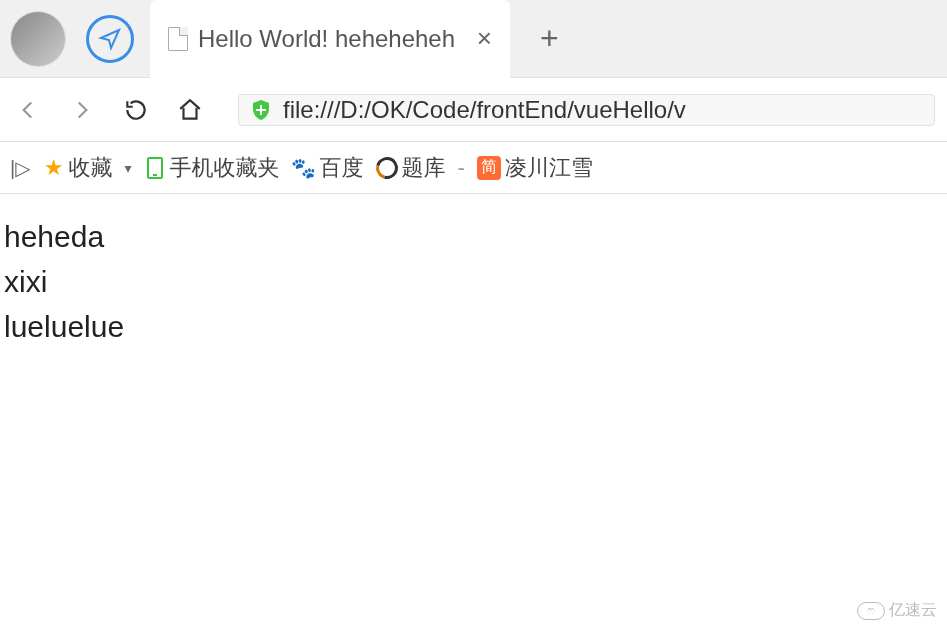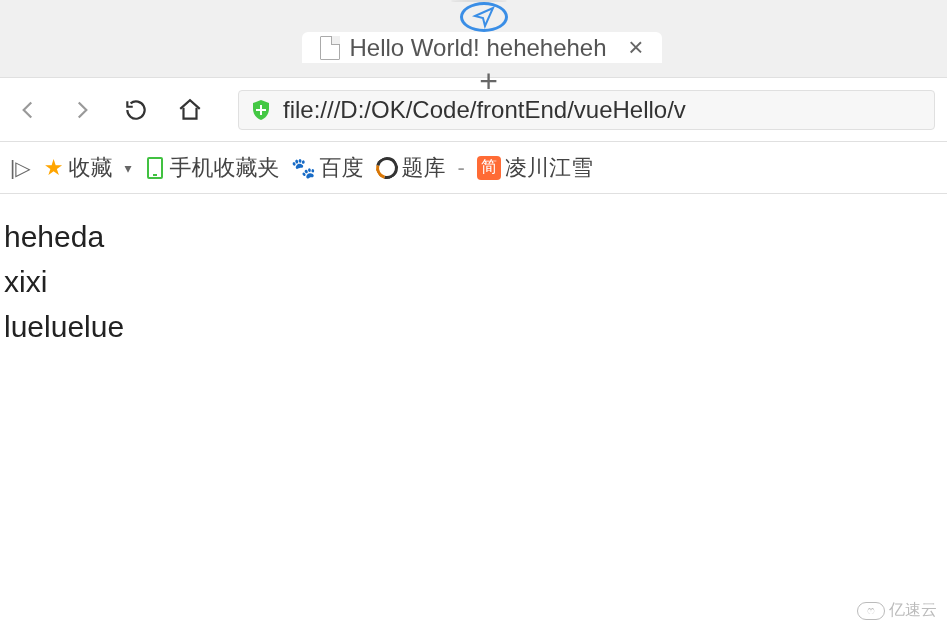--- a/index.html
+++ b/index.html
@@ -1,34 +1,34 @@
 <!DOCTYPE html>
 <html><head>
   <meta charset="utf-8">
   <style>
     * { margin: 0; padding: 0; box-sizing: border-box; }
     body { font-family: "Microsoft YaHei", Arial, sans-serif; background: #fff; width: 947px; height: 627px; overflow: hidden; position: relative; }
     
     
-    .tab-bar { display: flex; align-items: center; height: 78px; background: #f0f0f0; border-bottom: 1px solid #e0e0e0; flex-direction: column; }
+    .tab-bar { display: flex; align-items: center; height: 78px; background: #f0f0f0; border-bottom: 1px solid #e0e0e0; }
     .avatar { width: 56px; height: 56px; border-radius: 50%; background: linear-gradient(135deg, #888, #ccc); margin-left: 10px; overflow: hidden; border: 1px solid #ddd; }
     .nav-circle { width: 48px; height: 48px; border-radius: 50%; border: 3px solid #3a8ee6; margin-left: 20px; display: flex; align-items: center; justify-content: center; }
     .nav-circle svg { width: 24px; height: 24px; }
     .tab { display: flex; align-items: center; background: #fff; height: 78px; padding: 0 18px; margin-left: 16px; border-top-left-radius: 6px; border-top-right-radius: 6px; gap: 10px; min-width: 360px; }
     .tab-favicon { width: 20px; height: 24px; border: 1px solid #aaa; border-radius: 1px; position: relative; }
     .tab-favicon::after { content: ""; position: absolute; top: -1px; right: -1px; width: 8px; height: 8px; background: #f0f0f0; border-left: 1px solid #aaa; border-bottom: 1px solid #aaa; }
     .tab-title { font-size: 24px; color: #555; white-space: nowrap; overflow: hidden; max-width: 260px; }
     .tab-close { font-size: 26px; color: #666; margin-left: auto; cursor: pointer; }
     .new-tab { font-size: 32px; color: #666; margin-left: 30px; cursor: pointer; font-weight: 300; }
     
     
     .nav-toolbar { display: flex; align-items: center; height: 64px; background: #fff; border-bottom: 1px solid #e0e0e0; padding: 0 12px; gap: 22px; }
     .nav-btn { width: 32px; height: 32px; display: flex; align-items: center; justify-content: center; cursor: pointer; }
     .nav-btn svg { width: 26px; height: 26px; }
-    .address-bar { flex: 1; display: flex; align-items: center; height: 40px; background: #f7f7f7; border: 1px solid #e0e0e0; border-radius: 4px; padding: 0 10px; gap: 10px; margin-left: 10px; }
+    .address-bar { flex: 1; display: flex; align-items: center; height: 32px; background: #f7f7f7; border: 1px solid #e0e0e0; border-radius: 4px; padding: 0 10px; gap: 10px; margin-left: 10px; }
     .shield-icon { width: 24px; height: 24px; }
     .url-text { font-size: 24px; color: #333; white-space: nowrap; overflow: hidden; }
     
     
     .bookmark-bar { display: flex; align-items: center; height: 52px; background: #fff; border-bottom: 1px solid #e0e0e0; padding: 0 10px; gap: 12px; font-size: 22px; color: #444; }
     .bm-item { display: flex; align-items: center; gap: 4px; cursor: pointer; }
     .bm-icon { width: 22px; height: 22px; display: inline-flex; align-items: center; justify-content: center; }
     .bm-drop { font-size: 14px; color: #666; }
     .star { color: #ffa500; font-size: 22px; }
     .phone { width: 16px; height: 22px; border: 2px solid #41c141; border-radius: 2px; position: relative; }

